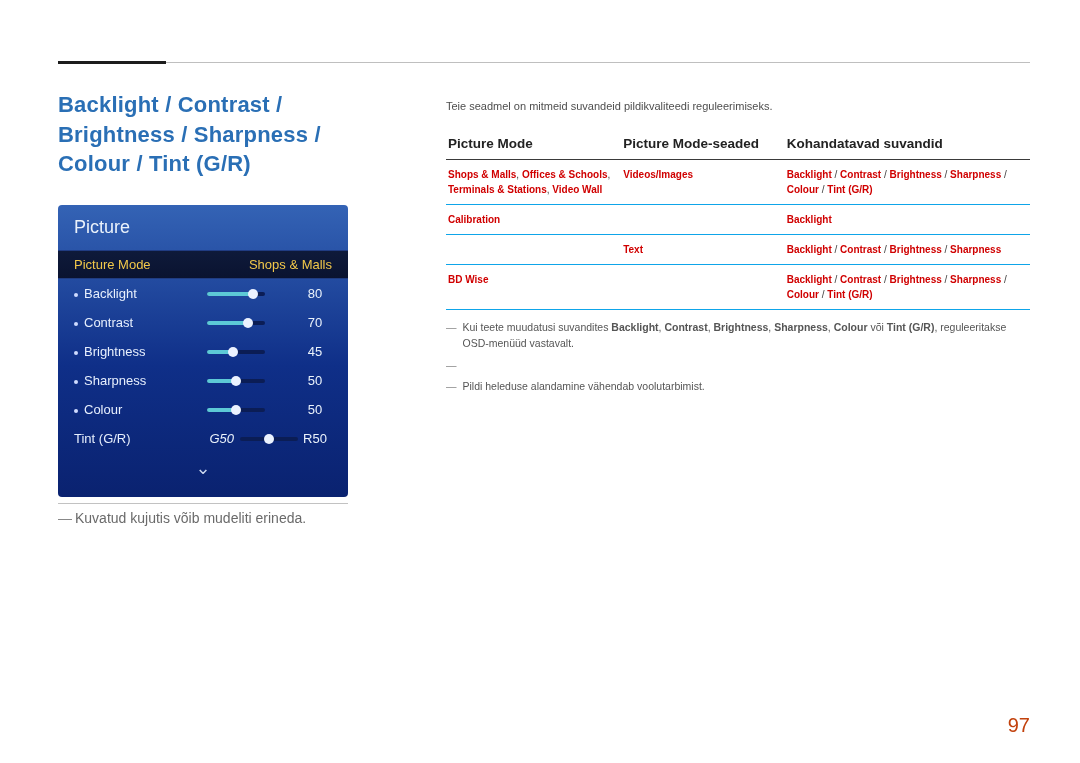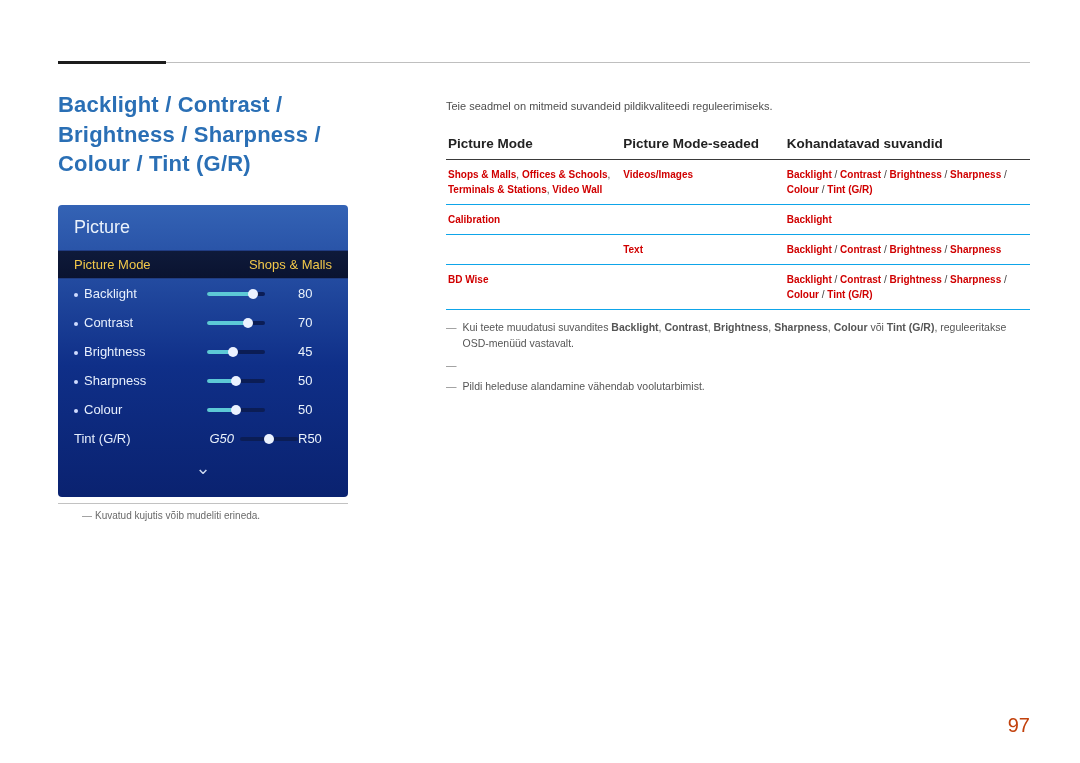--- a/index.html
+++ b/index.html
@@ -112,21 +112,21 @@
     border-radius: 2px;
   }
   .slider-handle {
     position: absolute;
     top: -3px;
     width: 10px;
     height: 10px;
     border-radius: 50%;
     background: #ebf2ff;
   }
-  .slider-val { width: 34px; text-align: left; color: #eaf2fb; }
+  .slider-val { width: 34px; text-align: center; color: #eaf2fb; }
   .tint-row { display: flex; align-items: center; justify-content: space-between; padding: 7px 16px; }
   .tint-row .tleft { color: #e7effd; flex: 0 0 100px; }
   .tint-row .tmid { flex: 1; text-align: right; color: #eaf2fb; padding-right: 6px; font-style: italic; }
   .tint-track {
     width: 58px;
     height: 4px;
     background: #0b1d55;
     border-radius: 2px;
     position: relative;
   }
@@ -146,23 +146,22 @@
     color: #cdd8ef;
     padding-top: 4px;
   }
   .footnote-rule {
     width: 290px;
     border-top: 1px solid #c2c2c2;
     margin-top: 6px;
     margin-bottom: 6px;
   }
   .footnote {
-    font-size: 10px;
+    font-size: 14px;
     color: #6a6a6a;
-    margin-left: 24px;
   }
   .footnote .dash { color: #888; margin-right: 3px; }
 
   .right-col {
     position: absolute;
     left: 446px;
     top: 100px;
     right: 50px;
   }
   .intro {

